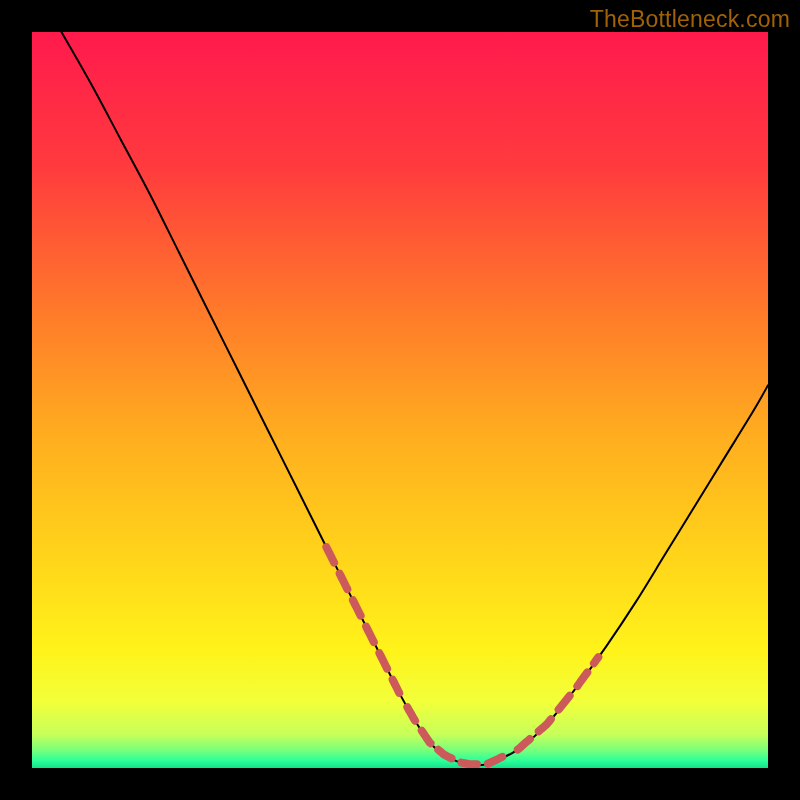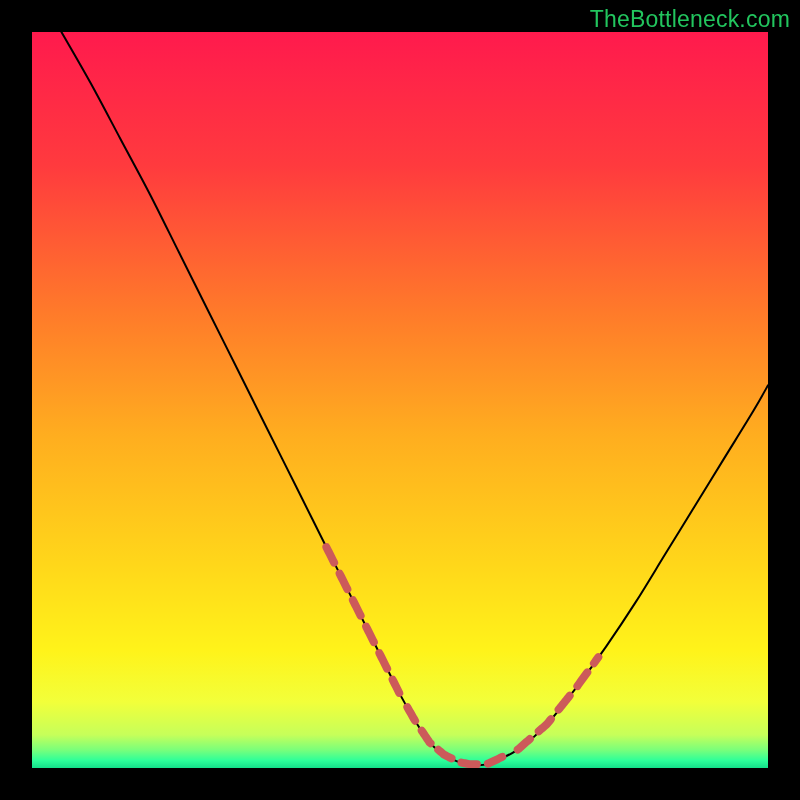--- a/index.html
+++ b/index.html
@@ -24,21 +24,21 @@
     top: 32px;
     left: 32px;
     width: 736px;
     height: 736px;
     overflow: hidden;
   }
   .watermark {
     position: absolute;
     top: 6px;
     right: 10px;
-    color: #22c55e;
+    color: #a16207;
     font-size: 23px;
     font-weight: 500;
     letter-spacing: 0.2px;
     text-align: left;
   }
   svg {
     display: block;
   }
 </style>
 </head>

